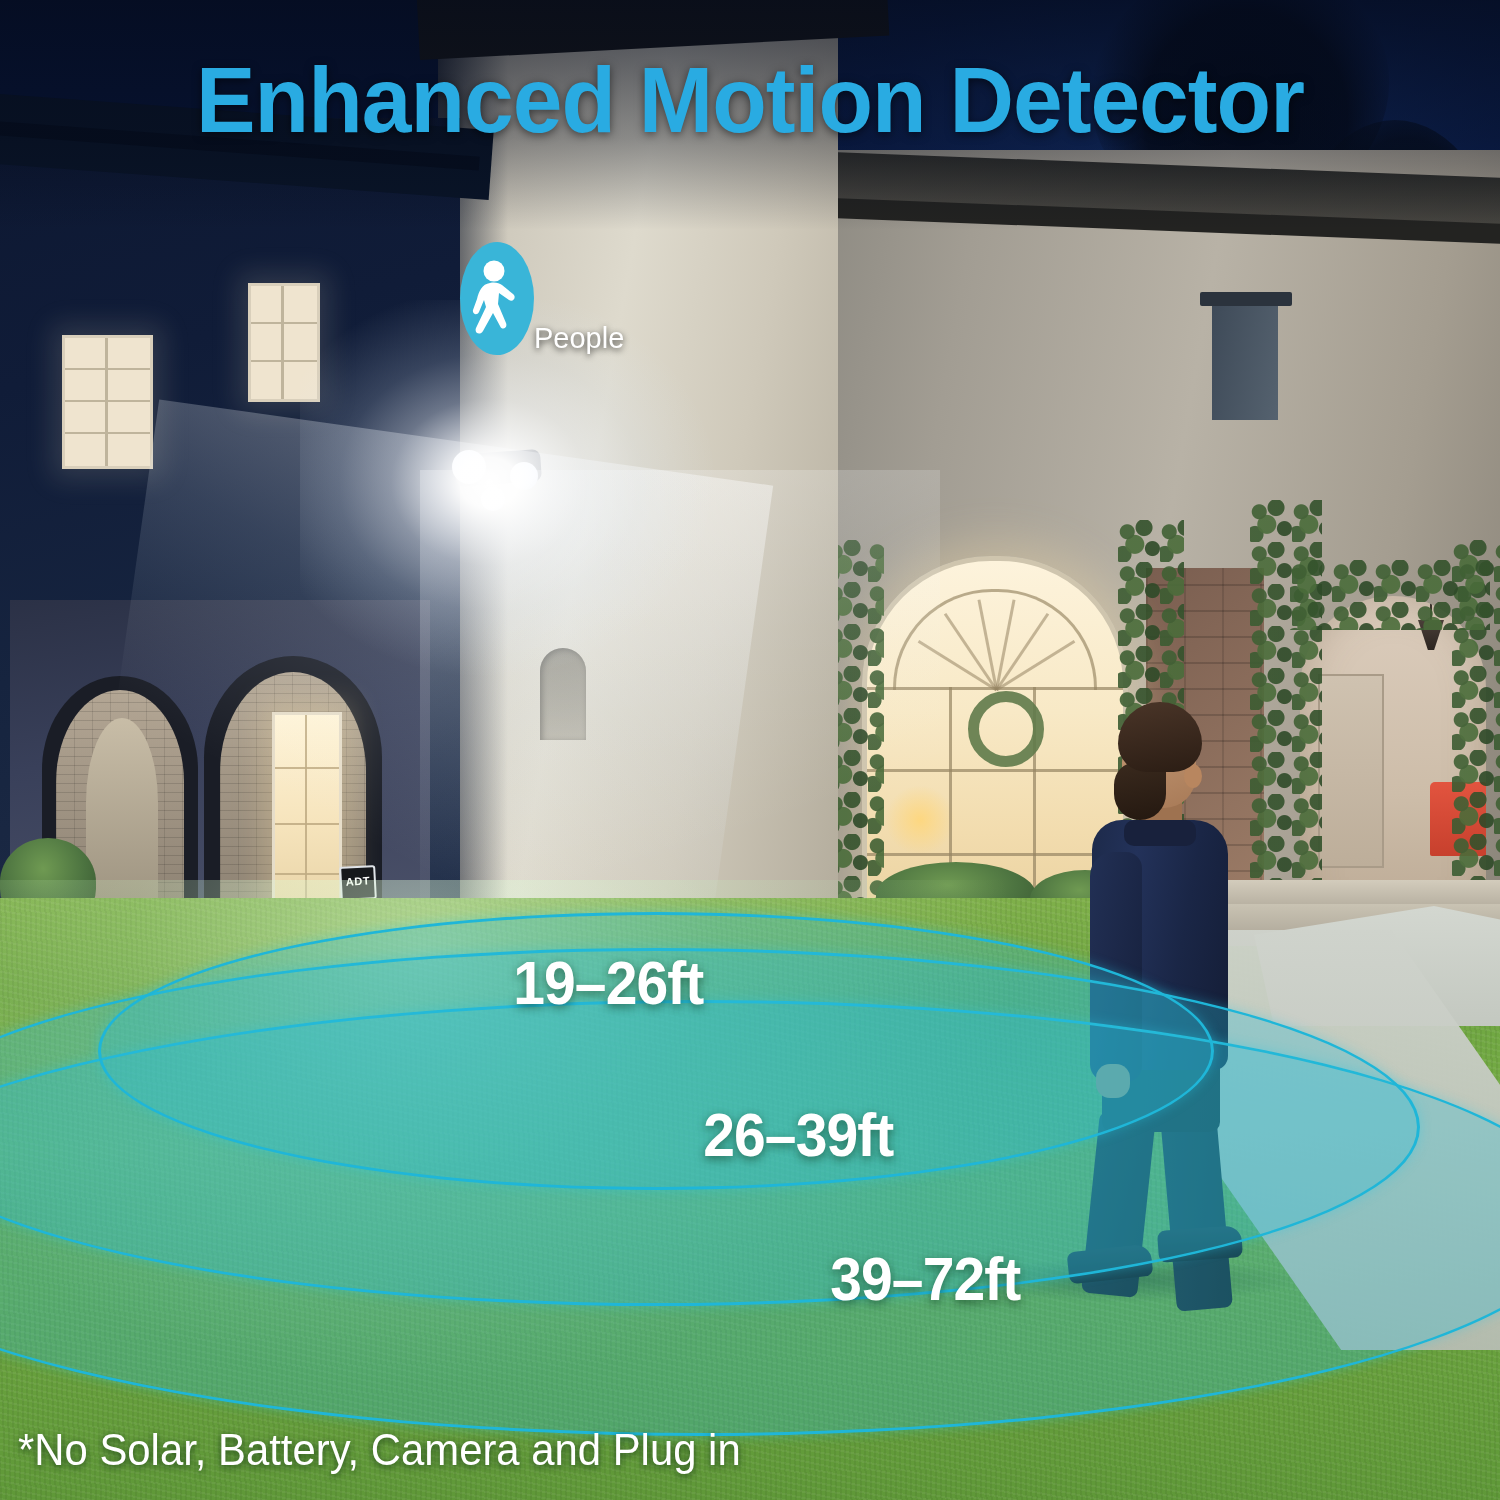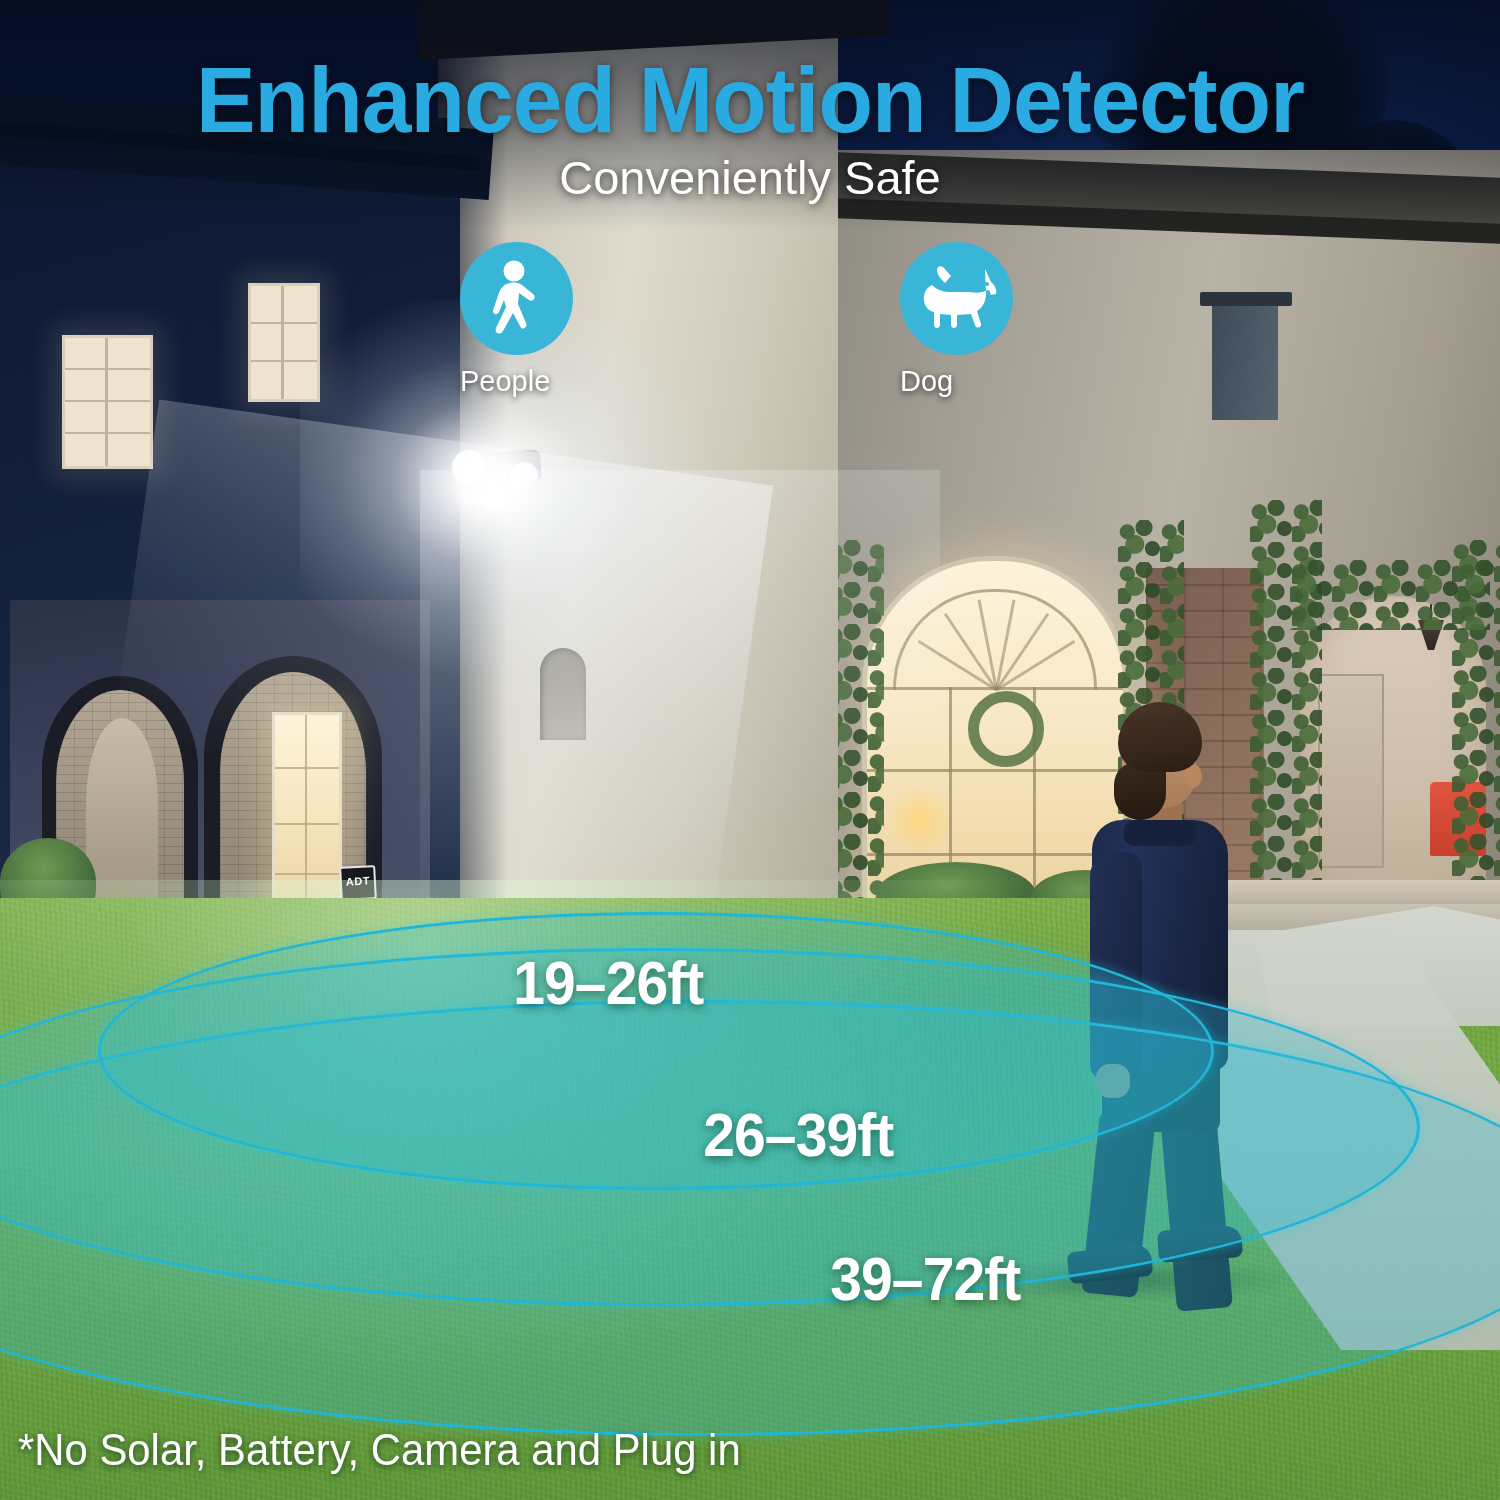--- a/index.html
+++ b/index.html
@@ -437,21 +437,21 @@
     text-align:center;
     font-size:47px;line-height:1.1;
     color:#ffffff;
     text-shadow:0 2px 8px rgba(0,0,0,.7);
   }
 
   .icons{
     position:absolute;left:460px;top:242px;width:590px;height:165px;
     display:flex;justify-content:space-between;align-items:flex-start;
   }
-  .icon-col{width:150px;display:flex;flex-direction:column;align-items:flex-start;}
+  .icon-col{width:150px;display:flex;align-items:flex-end;}
   .icon-circle{
     width:113px;height:113px;border-radius:50%;
     background:#39B5D8;
     display:flex;align-items:center;justify-content:center;
   }
   .icon-circle svg{display:block;}
   .icon-label{
     margin-top:10px;
     font-size:29px;color:#ffffff;
     text-shadow:0 2px 6px rgba(0,0,0,.75);
@@ -612,51 +612,35 @@
     </div>
 
     <div class="zone zone3"></div>
     <div class="zone zone2"></div>
     <div class="zone zone1"></div>
 
     <div class="head-shade"></div>
   </div>
 
   <div class="title">Enhanced Motion Detector</div>
-  <div class="subtitle">Conveniently Safe</div>
 
   <div class="icons">
 
     <div class="icon-col">
       <div class="icon-circle">
         <svg width="74" height="78" viewBox="0 0 74 78" aria-hidden="true">
           <circle cx="34" cy="11" r="10.5" fill="#fff"></circle>
           <path d="M30 23 C22 24 19 31 17 39 L13 50 C12 54 17 56 19 52 L24 40 L26 47
                    L16 68 C14 73 20 76 23 71 L33 53 L40 66 C42 71 48 68 46 63
                    L38 44 L39 33 L49 40 C53 43 57 37 53 34 L42 25 C39 23 35 22 30 23 Z" fill="#fff"></path>
         </svg>
       </div>
       <div class="icon-label">People</div>
     </div>
 
-    <div class="icon-col">
-      <div class="icon-circle">
-        <svg width="84" height="72" viewBox="0 0 84 72" aria-hidden="true">
-          <path d="M70 6 L76 19 C80 22 82 27 81 31 L76 32 L74 27 L70 28
-                   C66 30 60 30 55 29 L34 29 C27 29 21 26 17 22
-                   C11 25 8 31 9 38 C10 44 14 48 19 49 L19 62
-                   C19 66 25 66 25 62 L25 51 L36 52 L36 62
-                   C36 66 42 66 42 62 L42 52 L56 51 L60 62
-                   C61 66 67 65 66 61 L62 48 C68 44 71 38 71 31 Z
-                   M30 20 C26 16 22 12 22 7 C22 3 26 2 29 5 L36 13 Z" fill="#fff"></path>
-          <circle cx="72" cy="21" r="2" fill="#39B5D8"></circle>
-        </svg>
-      </div>
-      <div class="icon-label">Dog</div>
-    </div>
 
 
   </div>
 
   <div class="zone-label zl1">19–26ft</div>
   <div class="zone-label zl2">26–39ft</div>
   <div class="zone-label zl3">39–72ft</div>
 
   <div class="footnote">*No Solar, Battery, Camera and Plug in</div>
 

